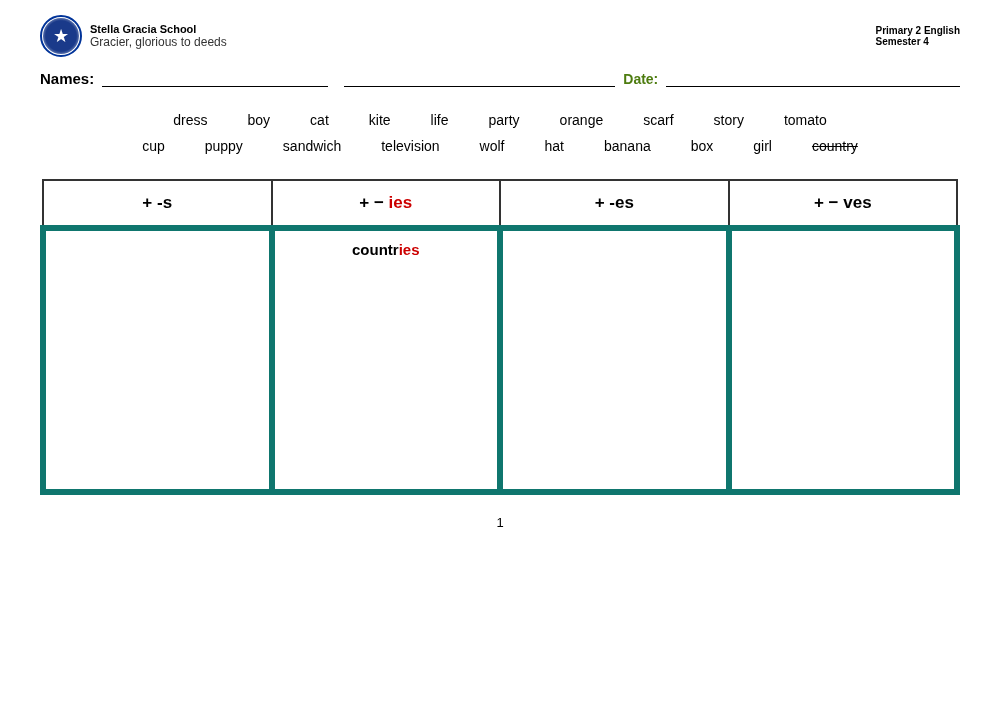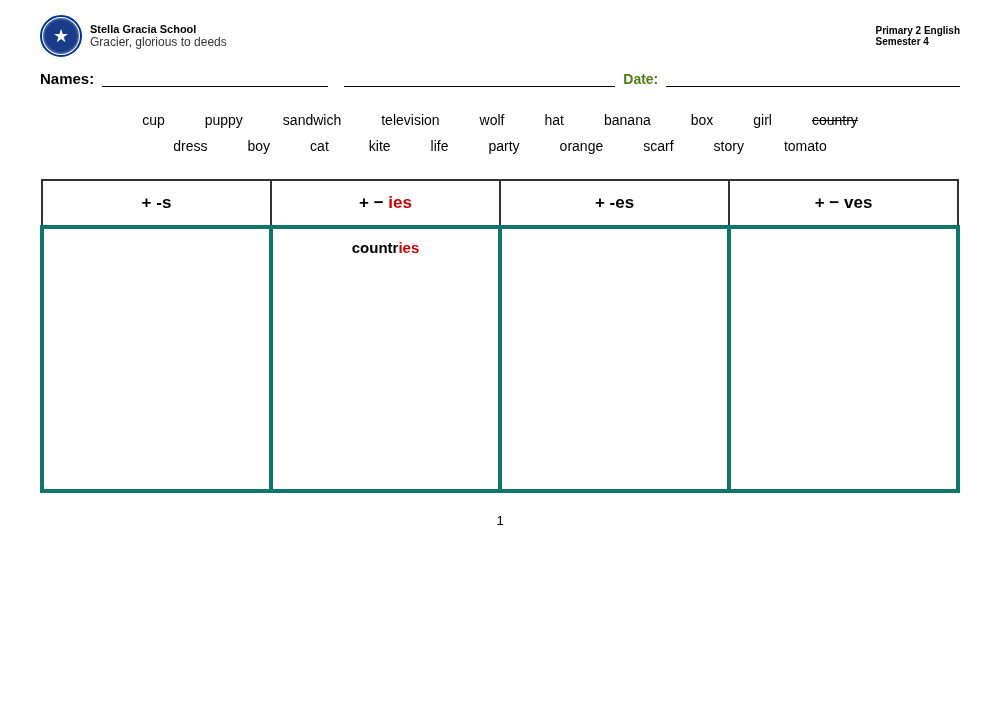--- a/index.html
+++ b/index.html
@@ -182,21 +182,21 @@
       padding: 12px 8px;
       text-align: center;
       font-family: Arial, sans-serif;
       font-size: 17px;
       font-weight: bold;
       background: #fff;
       color: #000;
     }
 
     .plural-table td {
-      border: 4px solid #0f766e;
+      border: 6px solid #0f766e;
       padding: 10px 8px;
       vertical-align: top;
       width: 25%;
       height: 264px;
       font-family: Arial, sans-serif;
       font-size: 14px;
       color: #000;
     }
 
     .cell-content {
@@ -259,42 +259,42 @@
     <span class="names-label">Names:</span>
     <div class="underline-field"></div>
     <div class="underline-field-short"></div>
     <span class="date-label">Date:</span>
     <div class="underline-date"></div>
   </div>
 
 
   <div class="word-rows">
     <div class="word-row">
+      <span class="word-item">dress</span>
+      <span class="word-item">boy</span>
+      <span class="word-item">cat</span>
+      <span class="word-item">kite</span>
+      <span class="word-item">life</span>
+      <span class="word-item">party</span>
+      <span class="word-item">orange</span>
+      <span class="word-item">scarf</span>
+      <span class="word-item">story</span>
+      <span class="word-item">tomato</span>
+    </div>
+    <div class="word-row">
       <span class="word-item">cup</span>
       <span class="word-item">puppy</span>
       <span class="word-item">sandwich</span>
       <span class="word-item">television</span>
       <span class="word-item">wolf</span>
       <span class="word-item">hat</span>
       <span class="word-item">banana</span>
       <span class="word-item">box</span>
       <span class="word-item">girl</span>
       <span class="word-item word-strikethrough">country</span>
-    </div>
-    <div class="word-row">
-      <span class="word-item">dress</span>
-      <span class="word-item">boy</span>
-      <span class="word-item">cat</span>
-      <span class="word-item">kite</span>
-      <span class="word-item">life</span>
-      <span class="word-item">party</span>
-      <span class="word-item">orange</span>
-      <span class="word-item">scarf</span>
-      <span class="word-item">story</span>
-      <span class="word-item">tomato</span>
     </div>
   </div>
 
   <table class="plural-table">
     <thead>
       <tr>
         <th>
           + <strong>-s</strong>
         </th>
         <th>

